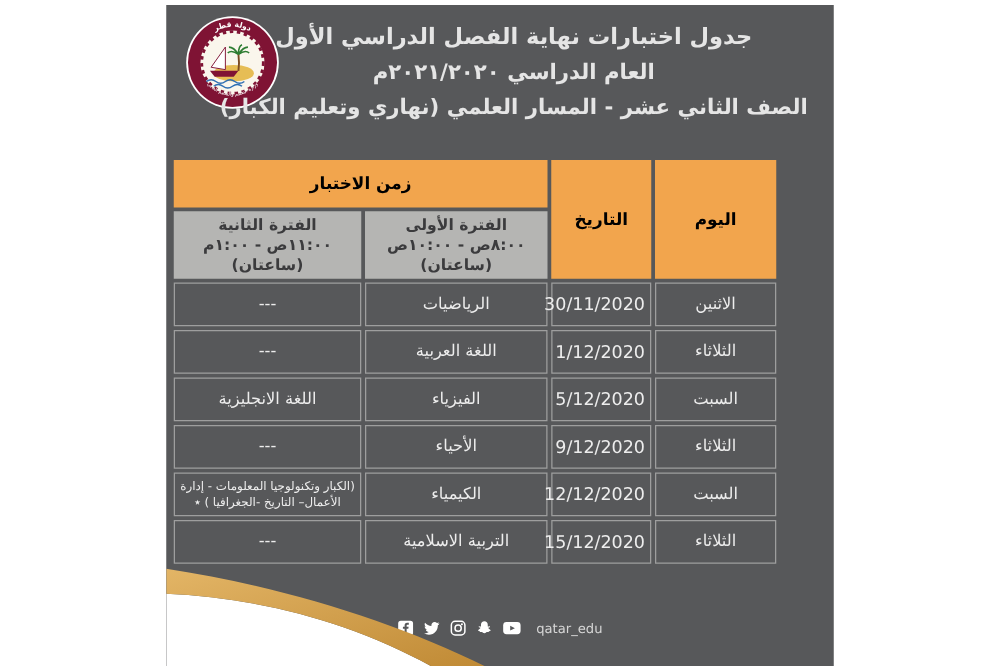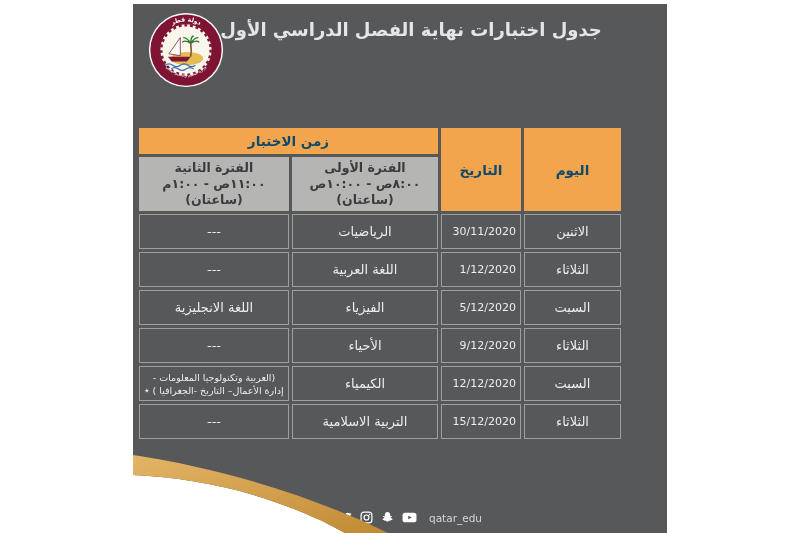--- a/index.html
+++ b/index.html
@@ -23,45 +23,45 @@
   .titles .t2 { font-size: 17px; line-height: 28px; }
   .titles .t3 { font-size: 17px; line-height: 28px; }
   
   table.schedule {
     position: absolute; top: 121px; right: 43px;
     width: 488px; border-collapse: separate; border-spacing: 3px;
     table-layout: fixed;
   }
   table.schedule th, table.schedule td { text-align: center; vertical-align: middle; }
   th.hdr {
-    background: #f2a54d; color: #0c4a6e; font-size: 13.5px; font-weight: bold;
-    height: 26px; padding: 2px;
+    background: #f2a54d; color: #000000; font-size: 13.5px; font-weight: bold;
+    height: 38px; padding: 2px;
   }
   th.sub {
     background: #b5b5b3; color: #3b3b3d; font-size: 12.5px; font-weight: bold;
     height: 39px; padding: 3px; line-height: 16px;
   }
   td.cell {
     border: 1px solid #9e9e9e; color: #ededed; font-size: 13px;
     height: 35px; padding: 2px 4px;
   }
-  td.cell.date { font-size: 11px; padding-left: 20px; }
+  td.cell.date { font-size: 14px; padding-left: 20px; }
   td.cell.small { font-size: 9.5px; line-height: 13px; }
   col.c-day   { width: 97px; }
   col.c-date  { width: 80px; }
   col.c-p1    { width: 146px; }
   col.c-p2    { width: 150px; }
   
   .notes {
     position: absolute; top: 450px; right: 28px; left: 120px;
     text-align: right; color: #eaeaea; font-size: 11px; line-height: 18px;
   }
   
   .social {
-    position: absolute; bottom: 9px; left: 0; right: 0;
+    position: absolute; bottom: 24px; left: 0; right: 0;
     display: flex; direction: ltr; justify-content: center; align-items: center; gap: 8px;
   }
   .social svg { display: block; }
   .social .handle { color: #d6d6d6; font-size: 10.5px; margin-left: 4px; }
   
   .swoosh { position: absolute; left: 0; bottom: 0; width: 255px; height: 82px; pointer-events: none; }
 </style>
 </head>
 <body>
 
@@ -88,20 +88,22 @@
     <text font-size="6.5" fill="#ffffff" font-weight="bold">
       <textPath href="#arcTop" startOffset="50%" text-anchor="middle">دولة قطر</textPath>
     </text>
     <text font-size="4.2" fill="#ffffff">
       <textPath href="#arcBot" startOffset="50%" text-anchor="middle">وزارة التعليم والتعليم العالي</textPath>
     </text>
   </svg>
 
   <div class="titles">
     <div class="t1">جدول اختبارات نهاية الفصل الدراسي الأول</div>
+    <div class="t2">العام الدراسي ٢٠٢١/٢٠٢٠م</div>
+    <div class="t3">الصف الثاني عشر - المسار العلمي (نهاري وتعليم الكبار)</div>
   </div>
 
   <table class="schedule">
     <colgroup>
       <col class="c-day">
         <col class="c-date">
         <col class="c-p1">
         <col class="c-p2">
     </colgroup>
     <thead>
@@ -145,21 +147,21 @@
       <tr>
         <td class="cell">الثلاثاء</td>
         <td class="cell date">9/12/2020</td>
         <td class="cell">الأحياء</td>
         <td class="cell">---</td>
       </tr>
       <tr>
         <td class="cell">السبت</td>
         <td class="cell date">12/12/2020</td>
         <td class="cell">الكيمياء</td>
-        <td class="cell small">(العربية وتكنولوجيا المعلومات - إدارة الأعمال– التاريخ -الجغرافيا ) ٭</td>
+        <td class="cell small">(الكبار وتكنولوجيا المعلومات - إدارة الأعمال– التاريخ -الجغرافيا ) ٭</td>
       </tr>
       <tr>
         <td class="cell">الثلاثاء</td>
         <td class="cell date">15/12/2020</td>
         <td class="cell">التربية الاسلامية</td>
         <td class="cell">---</td>
       </tr>
     </tbody>
   </table>
 

